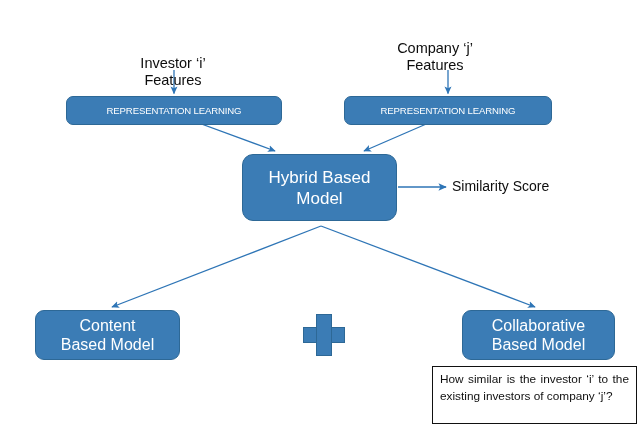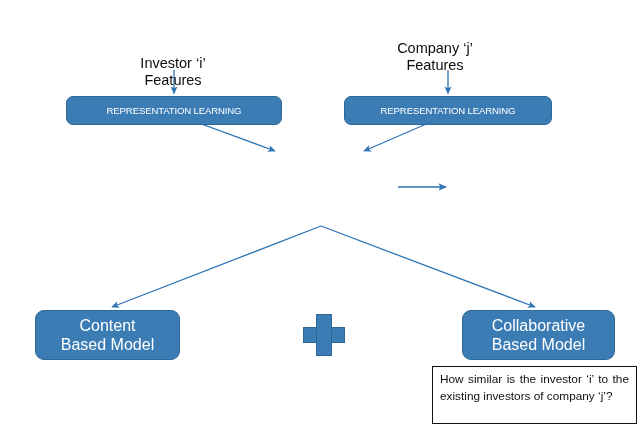--- a/index.html
+++ b/index.html
@@ -191,21 +191,24 @@
   <div class="feature-label" id="feat-investor">Investor ‘i’
 Features</div>
 
   <div class="feature-label" id="feat-company">Company ‘j’
 Features</div>
 
   <div class="blue-box rep-box" id="rep-left">REPRESENTATION LEARNING</div>
 
   <div class="blue-box rep-box" id="rep-right">REPRESENTATION LEARNING</div>
 
-
+  <div class="blue-box" id="hybrid-box">Hybrid Based
+Model</div>
+
+  <div id="similarity-label">Similarity Score</div>
 
 
   <div id="plus-icon">
     <div class="bar h"></div>
     <div class="bar v"></div>
     <div class="bar inner"></div>
   </div>
 
   <div class="blue-box model-box" id="content-box">Content
 Based Model</div>

